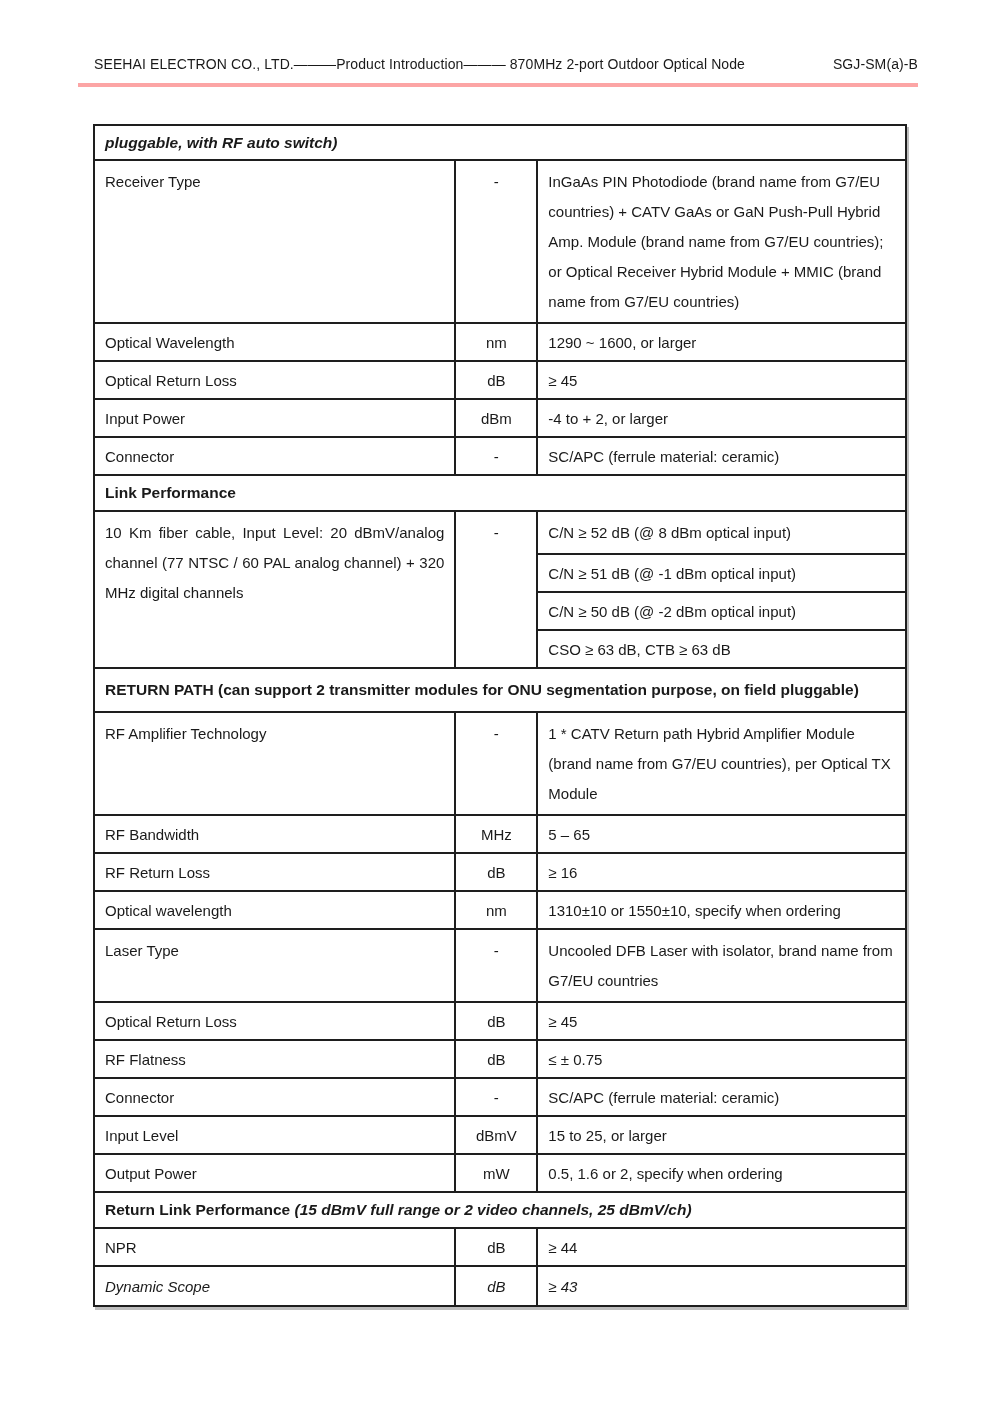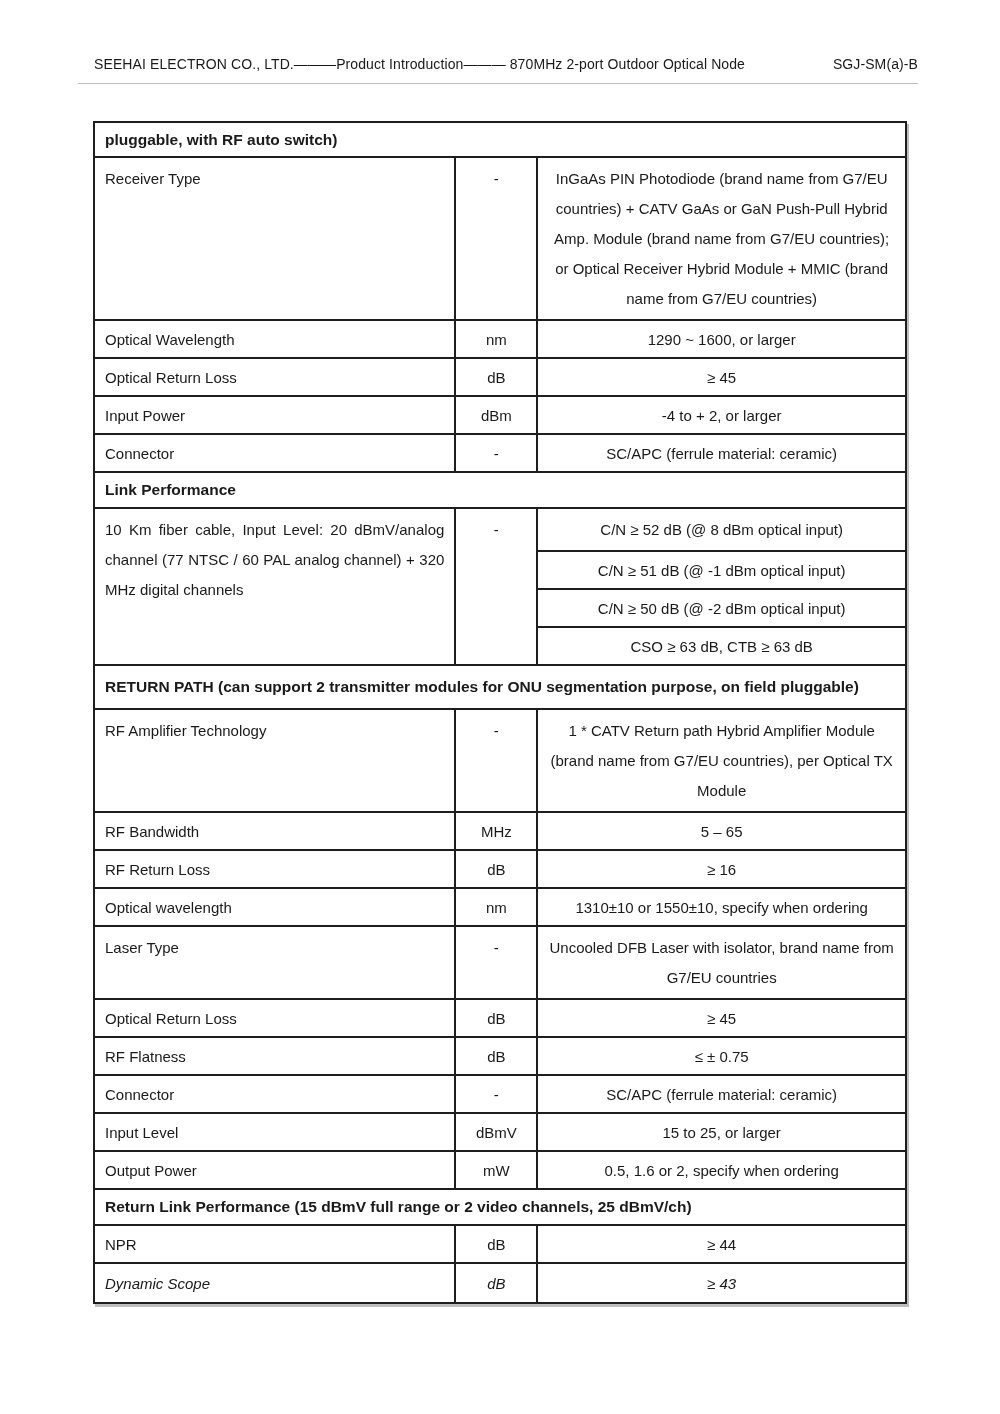--- a/index.html
+++ b/index.html
@@ -17,21 +17,21 @@
   .page {
     width: 1000px;
     height: 1414px;
     overflow: hidden;
   }
 
   
   .doc-header {
     margin: 56px 7px 0 78px;
     width: 824px;
-    border-bottom: 1px solid #fca5a5;
+    border-bottom: 4px solid #fca5a5;
     padding: 0 0 11px 16px;
     display: flex;
     justify-content: space-between;
     align-items: baseline;
     font-size: 14px;
     letter-spacing: 0.1px;
     white-space: nowrap;
   }
 
   
@@ -58,23 +58,23 @@
 
   tr.r38 { height: 38px; }
   tr.r35 { height: 35px; }
   tr.r36 { height: 36px; }
   tr.r40 { height: 40px; font-style: italic; }
 
   td.sec {
     font-weight: bold;
     font-size: 15.5px;
   }
-  td.italic, span.italic { }
+  td.italic, span.italic { font-style: italic; }
   td.unit { text-align: center; }
-  td.value { text-align: center; }
+  td.value { text-align: left; }
 
   
   tr.tall > td {
     vertical-align: top;
     line-height: 30px;
     padding-bottom: 5px;
   }
   .justify { text-align: justify; }
 
   td.indent-extra { padding-left: 20px; margin-left: 44px; }

